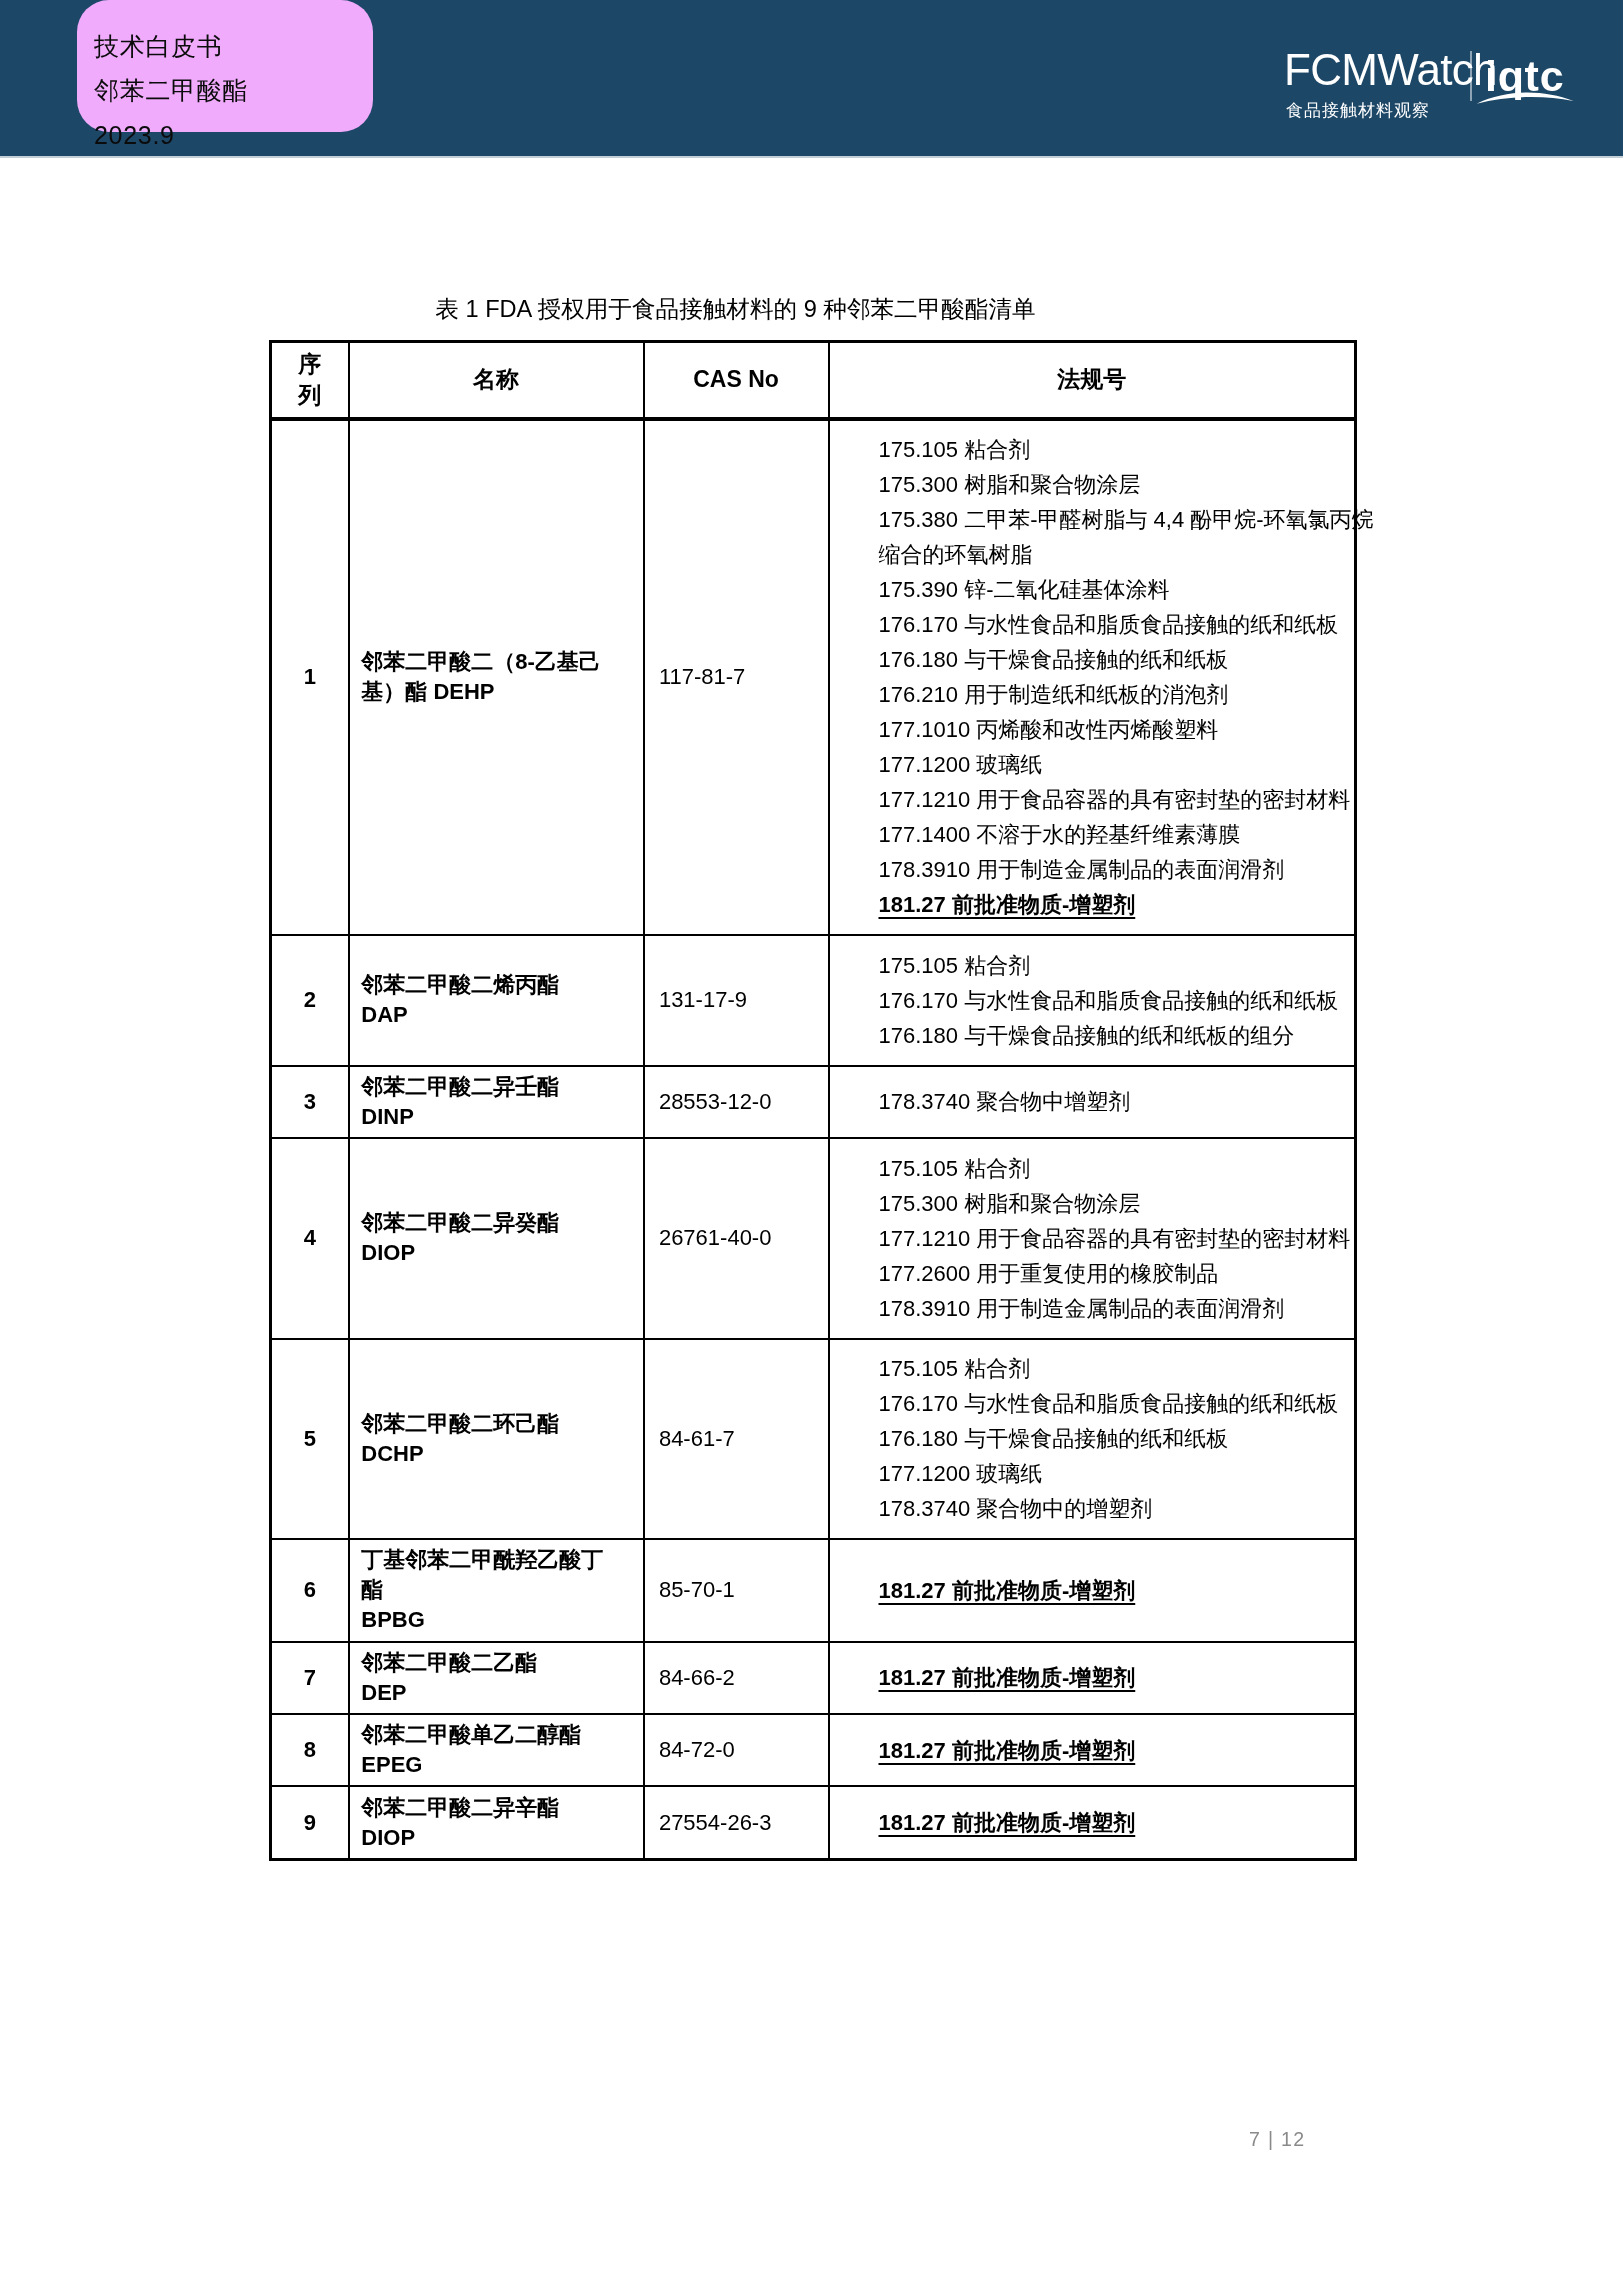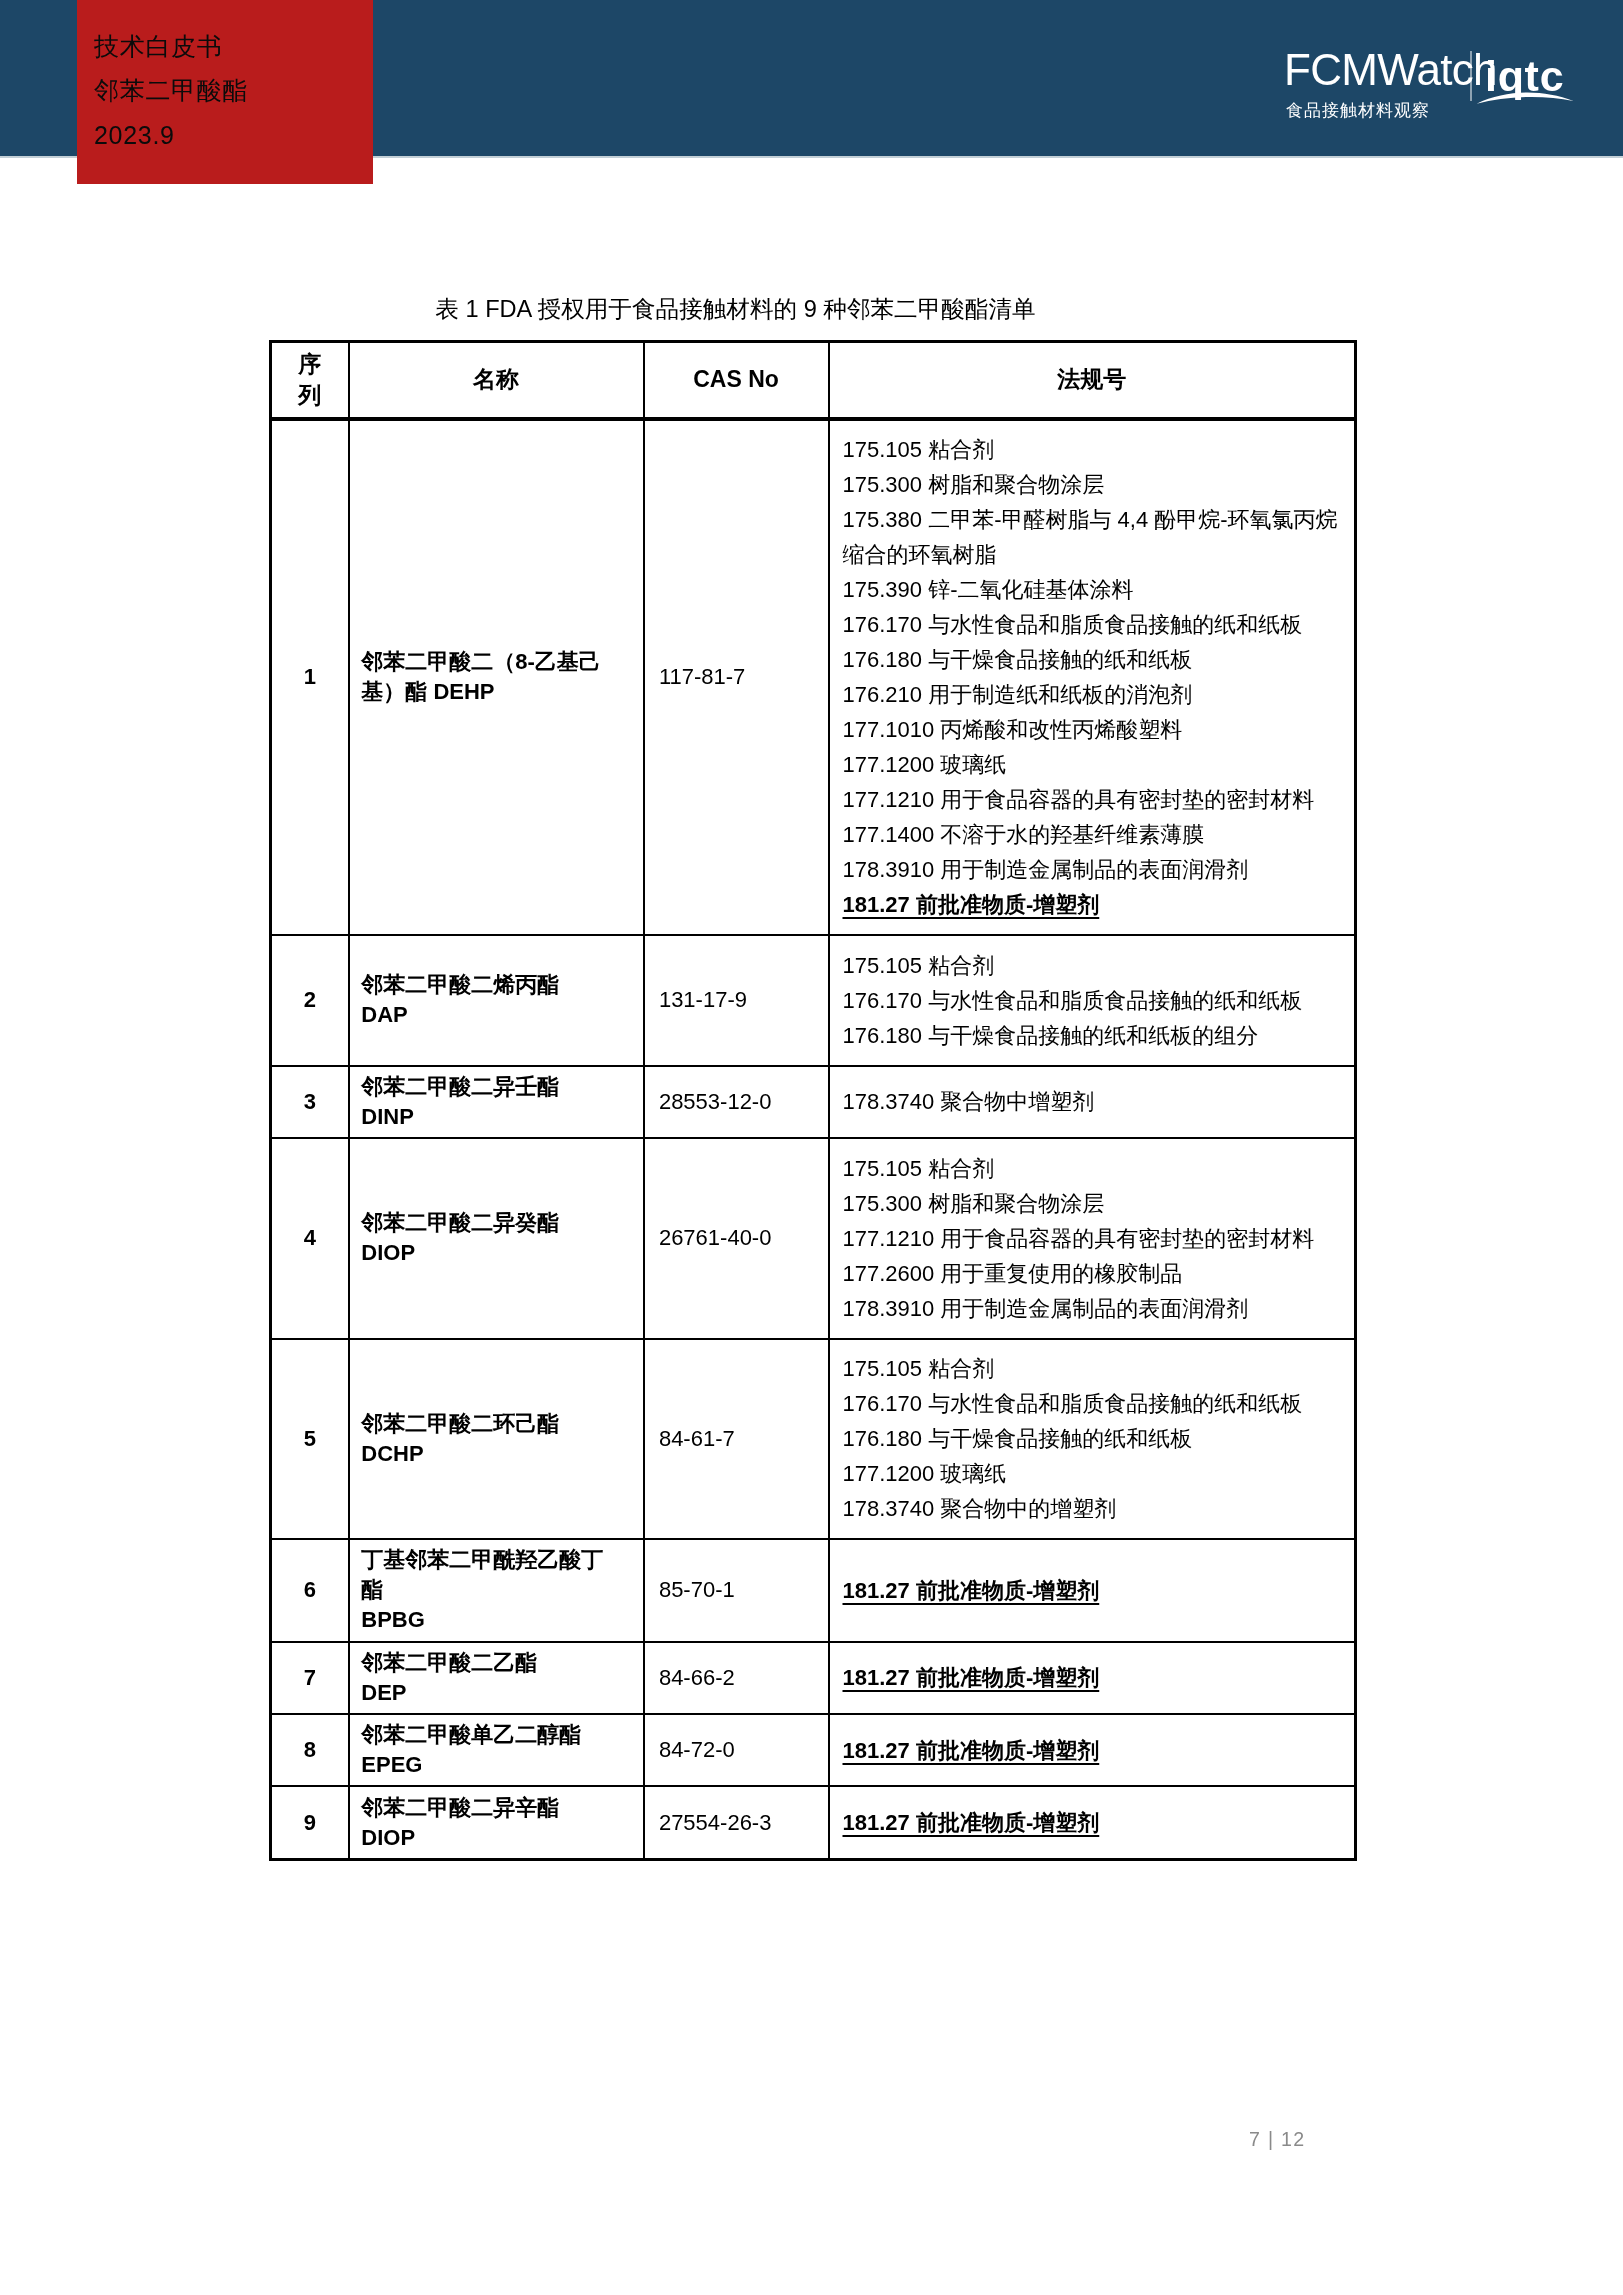--- a/index.html
+++ b/index.html
@@ -22,24 +22,25 @@
     left: 0; top: 0;
     width: 1623px;
     height: 156px;
     background: #1d4767;
     border-bottom: 2px solid #c3cfd6;
   }
   .title-panel {
     position: absolute;
     left: 77px; top: 0;
     width: 296px;
-    height: 184px;
-    background: #b91c1c;
+    height: 132px;
+    background: #f0abfc;
     box-sizing: border-box;
     padding: 33px 0 0 17px;
+    border-radius: 32px;
   }
   .title-panel .panel-line {
     font-size: 25px;
     line-height: 26px;
     margin-bottom: 18.3px;
     color: #0b0b0b;
     letter-spacing: 0.7px;
   }
 
   
@@ -128,20 +129,21 @@
   }
   td.c-name .name-line {
     line-height: 30px;
     white-space: nowrap;
   }
   td.c-cas { padding: 5.2px 3.9px 5.2px 14.4px; }
   td.c-regs { padding: 11.8px 6.5px 11.8px 13px; }
   td.c-regs .reg-line {
     line-height: 35px;
     white-space: nowrap;
+    margin-left: 36px;
   }
   td.c-regs .reg-bold {
     font-weight: bold;
     text-decoration: underline;
     text-decoration-thickness: 2px;
     text-underline-offset: 4.6px;
   }
 
   
   .page-footer {

